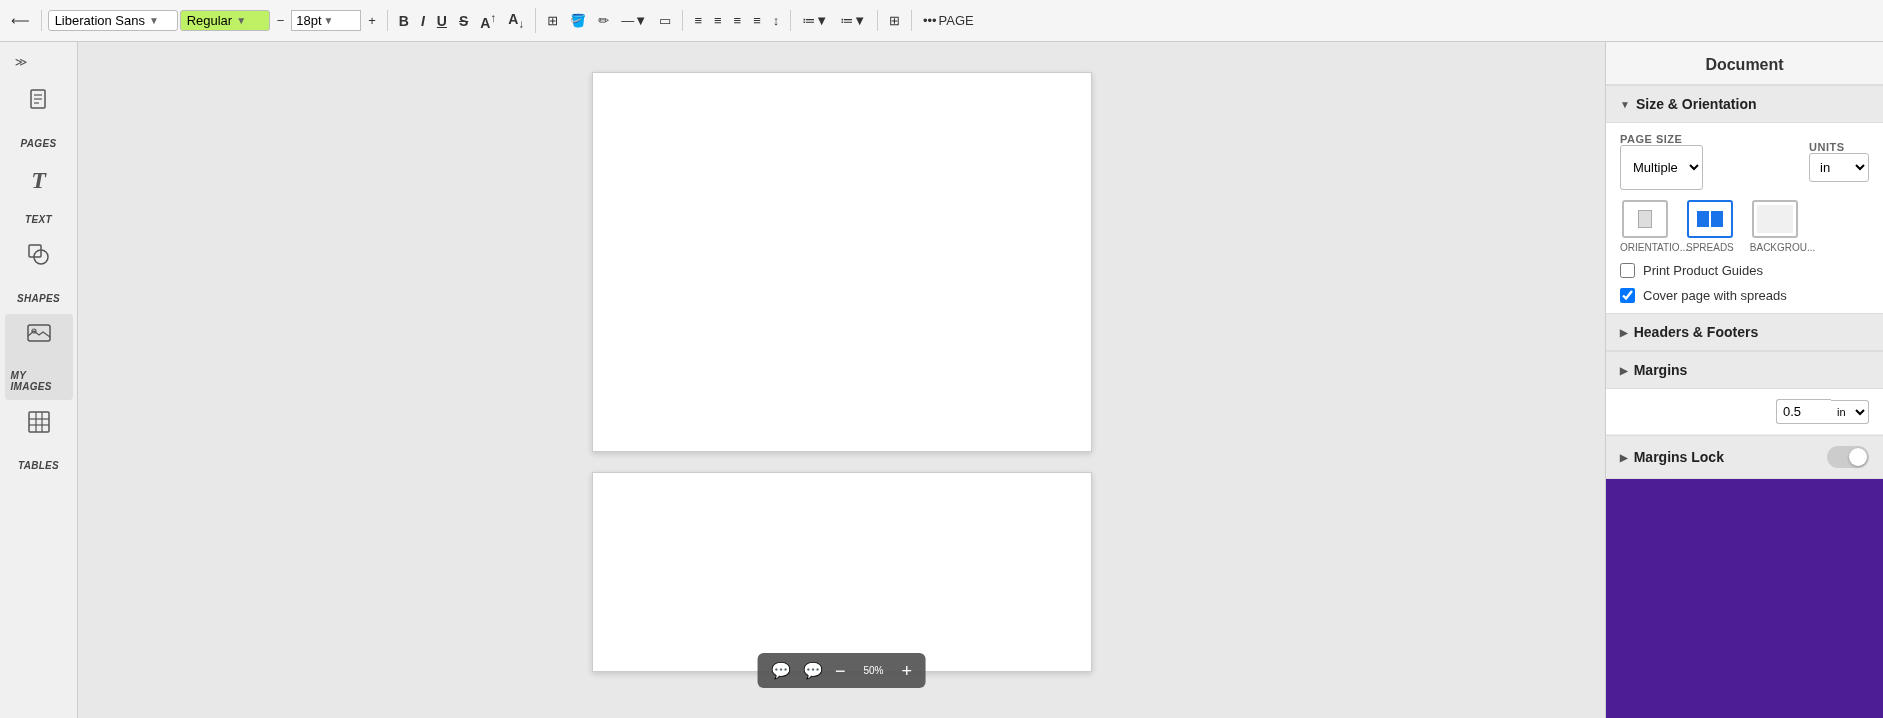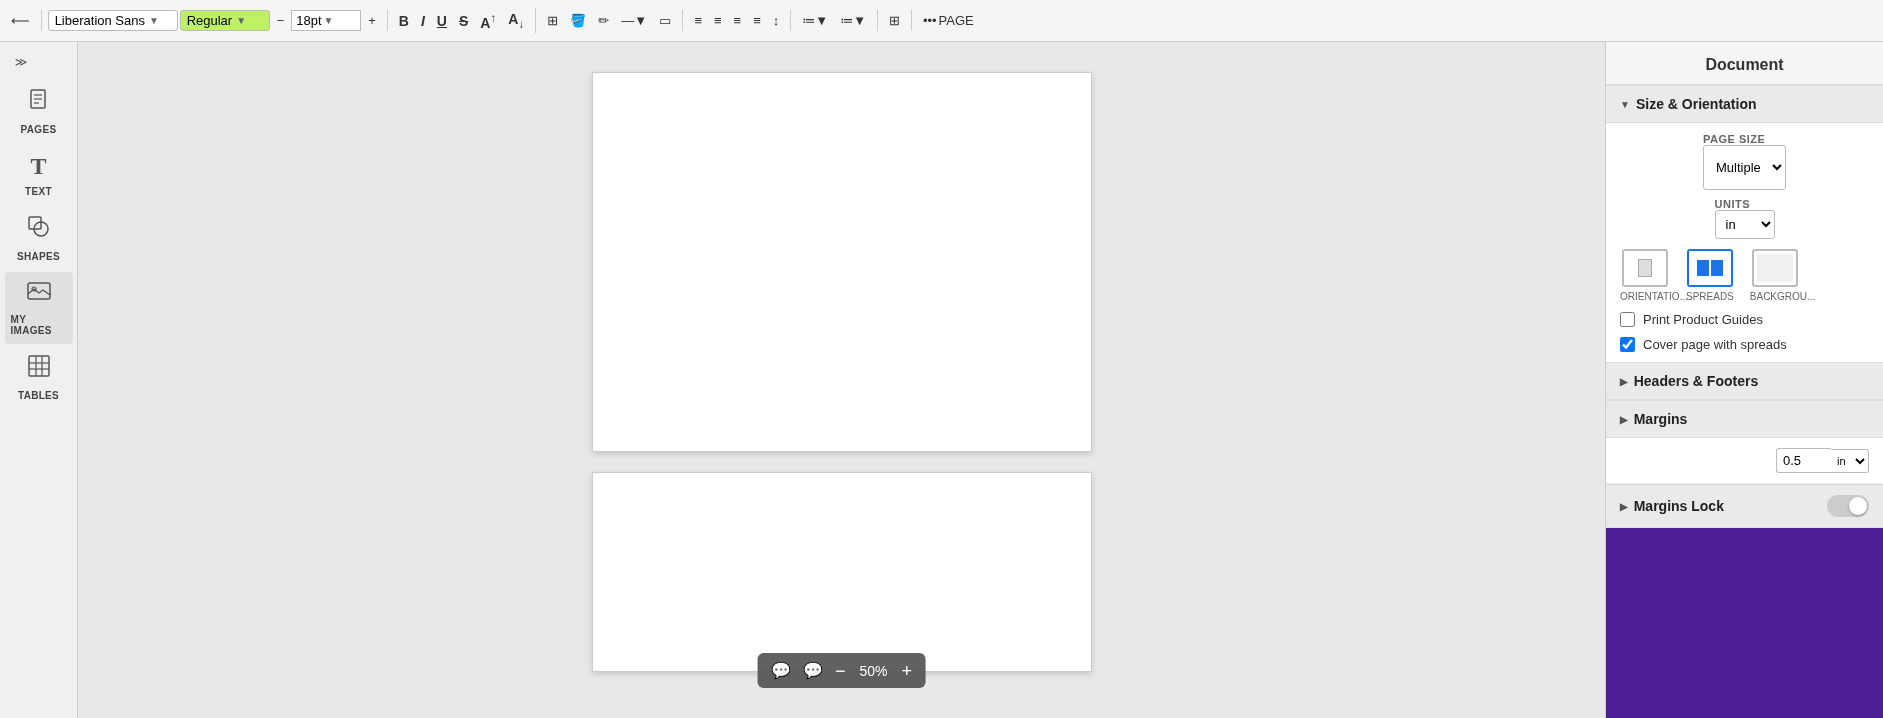--- a/index.html
+++ b/index.html
@@ -114,26 +114,27 @@
       font-size: 12px;
       color: #555;
       margin-bottom: 4px;
       align-self: flex-start;
       margin-left: 6px;
     }
     .sidebar-item {
       display: flex;
       flex-direction: column;
       align-items: center;
-      gap: 6px;
+      gap: 20px;
       padding: 8px 6px;
       cursor: pointer;
       border-radius: 4px;
       width: 68px;
       color: #444;
+      font-style: italic;
     }
     .sidebar-item.active { background: #e0e0e0; }
     .sidebar-item-icon { font-size: 22px; color: #555; }
     .sidebar-item-label { font-size: 10px; font-weight: bold; color: #444; letter-spacing: 0.3px; }
 
     
     #canvas-area {
       flex: 1;
       background: #e8e8e8;
       overflow: auto;
@@ -170,21 +171,21 @@
     .zoom-btn {
       background: none;
       border: none;
       color: white;
       font-size: 18px;
       cursor: pointer;
       padding: 0 4px;
       line-height: 1;
     }
     .zoom-value {
-      font-size: 14px;
+      font-size: 10px;
       color: white;
       min-width: 40px;
       text-align: center;
     }
     .zoom-icon {
       font-size: 16px;
       color: #ccc;
       cursor: pointer;
       padding: 2px 4px;
     }
@@ -238,21 +239,20 @@
     .row-label {
       font-size: 11px;
       color: #666;
       font-weight: 600;
       letter-spacing: 0.5px;
     }
     .select-row {
       display: flex;
       align-items: center;
       gap: 8px;
-      flex-direction: column;
     }
     .panel-select {
       flex: 1;
       padding: 13px 8px;
       border: 1px solid #bbb;
       border-radius: 3px;
       font-size: 13px;
       background: white;
       cursor: pointer;
     }

